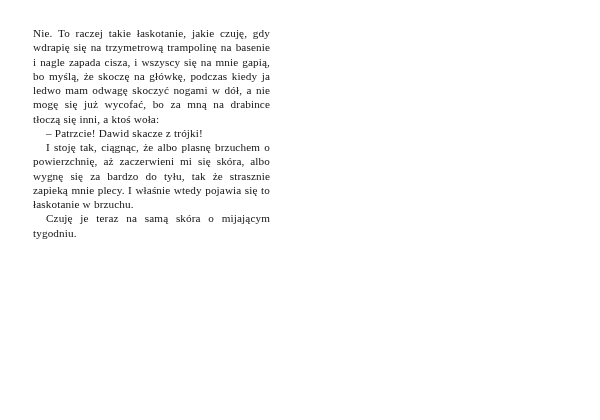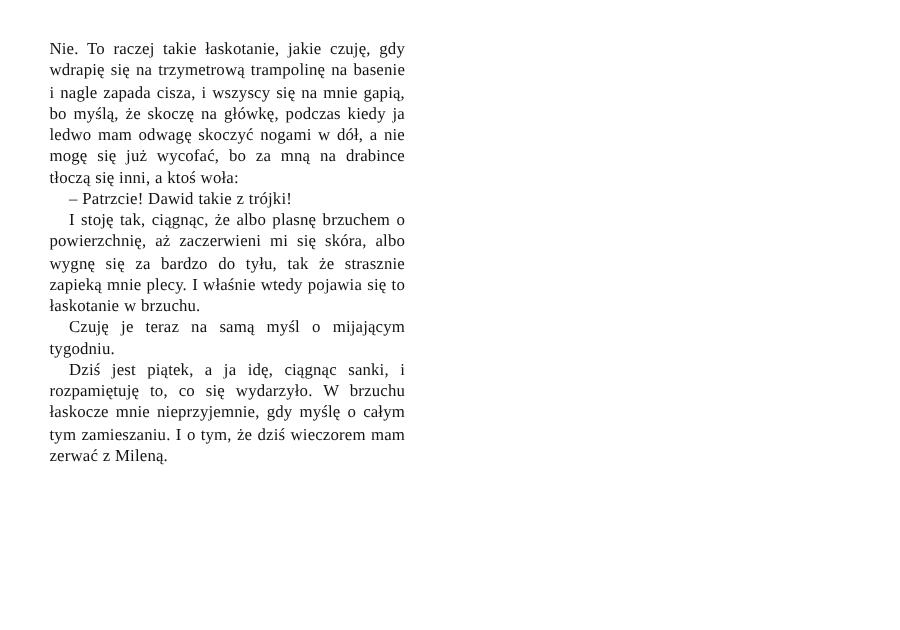--- a/index.html
+++ b/index.html
@@ -58,24 +58,23 @@
   }
 </style>
 </head>
 <body>
 
 <div class="spread">
 
   <div class="page page-left">
     <div class="textblock textblock-left">
       <p class="noindent">Nie. To raczej takie łaskotanie, jakie czuję, gdy wdrapię się na trzymetrową trampolinę na basenie i nagle zapada cisza, i wszyscy się na mnie gapią, bo myślą, że skoczę na główkę, podczas kiedy ja ledwo mam odwagę skoczyć nogami w dół, a nie mogę się już wycofać, bo za mną na drabince tłoczą się inni, a ktoś woła:</p>
-      <p class="dialogue">– Patrzcie! Dawid takie z trójki!</p>
+      <p class="dialogue">– Patrzcie! Dawid skacze z trójki!</p>
       <p>I stoję tak, ciągnąc, że albo plasnę brzuchem o powierzchnię, aż zaczerwieni mi się skóra, albo wygnę się za bardzo do tyłu, tak że strasznie zapieką mnie plecy. I właśnie wtedy pojawia się to łaskotanie w brzuchu.</p>
-      <p>Czuję je teraz na samą myśl o mijającym tygodniu.</p>
-      <p>Dziś jest piątek, a ja idę, ciągnąc sanki, i rozpamiętuję to, co się wydarzyło. W brzuchu łaskocze mnie nieprzyjemnie, gdy myślę o całym tym zamieszaniu. I o tym, że dziś wieczorem mam zerwać z Mileną.</p>
+      <p>Czuję je teraz na samą skóra o mijającym tygodniu.</p>
     </div>
   </div>
 
   <div class="page page-right">
     
     
     
   </div>
 
 </div>

